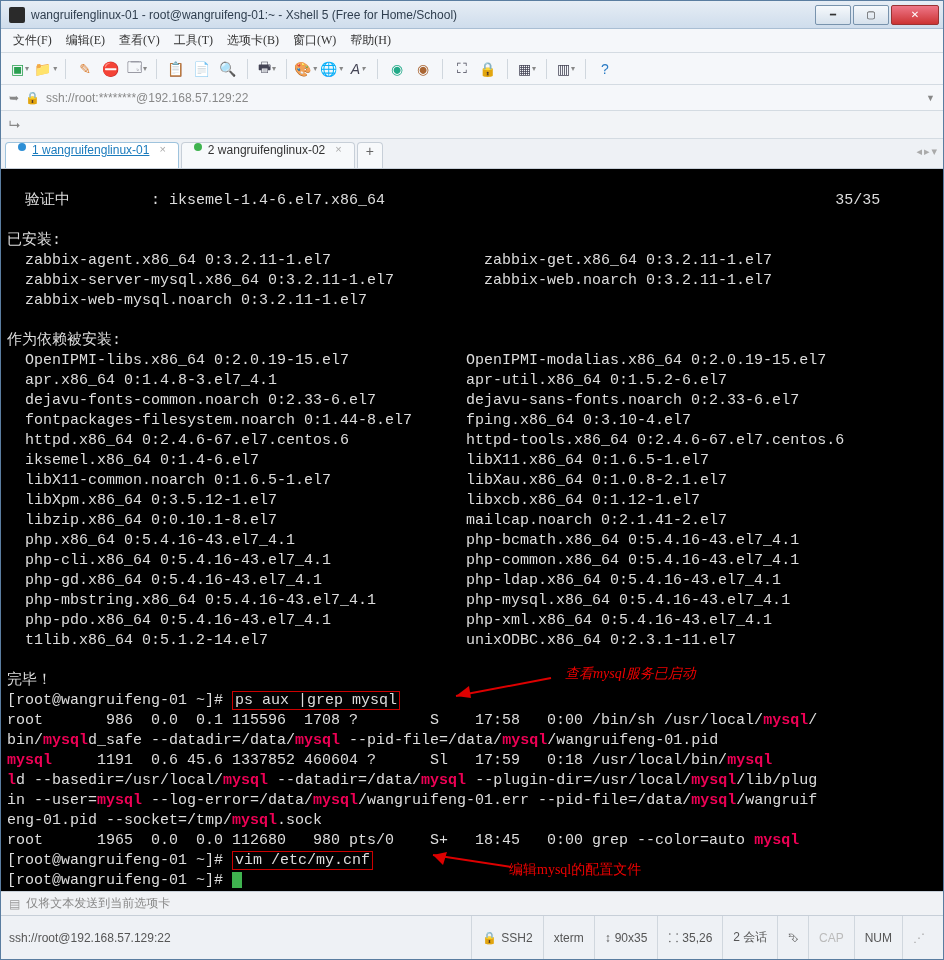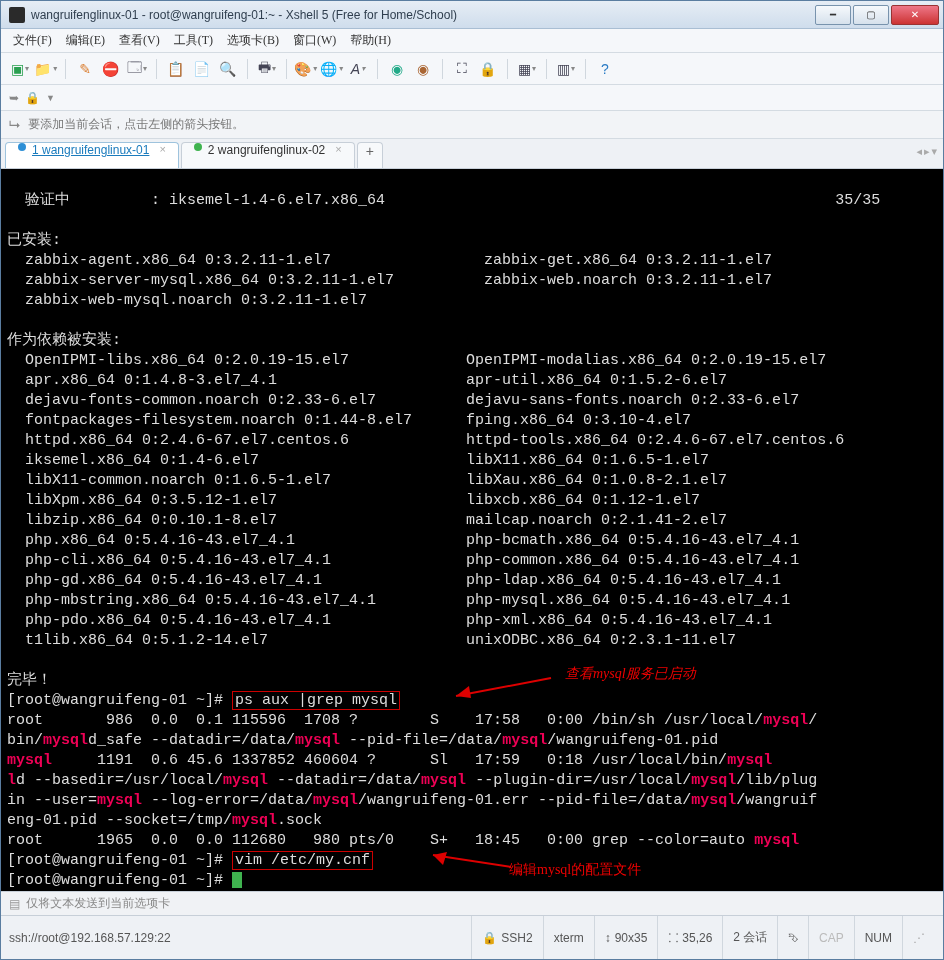--- a/index.html
+++ b/index.html
@@ -98,26 +98,26 @@
     <div class="tbtn dd">▦</div>
     <div class="tsep"></div>
     <div class="tbtn dd">▥</div>
     <div class="tsep"></div>
     <div class="tbtn" style="color:#2a7bc4">?</div>
   </div>
 
   <div class="addrbar">
     <span>➥</span>
     <span class="lock">🔒</span>
+    <input value="ssh://root:********@192.168.57.129:22" style="">
     <span style="font-size:9px">▼</span>
   </div>
 
   <div class="hintbar">
     <span class="icon">⮡</span>
-    <span>要添加当前会话，点击左侧的箭头按钮。</span>
   </div>
 
   <div class="tabbar">
     <div class="tab active">
       <span class="dot blue"></span>
       <span style="text-decoration:underline">1 wangruifenglinux-01</span>
       <span class="x">×</span>
     </div>
     <div class="tab">
       <span class="dot green"></span>

